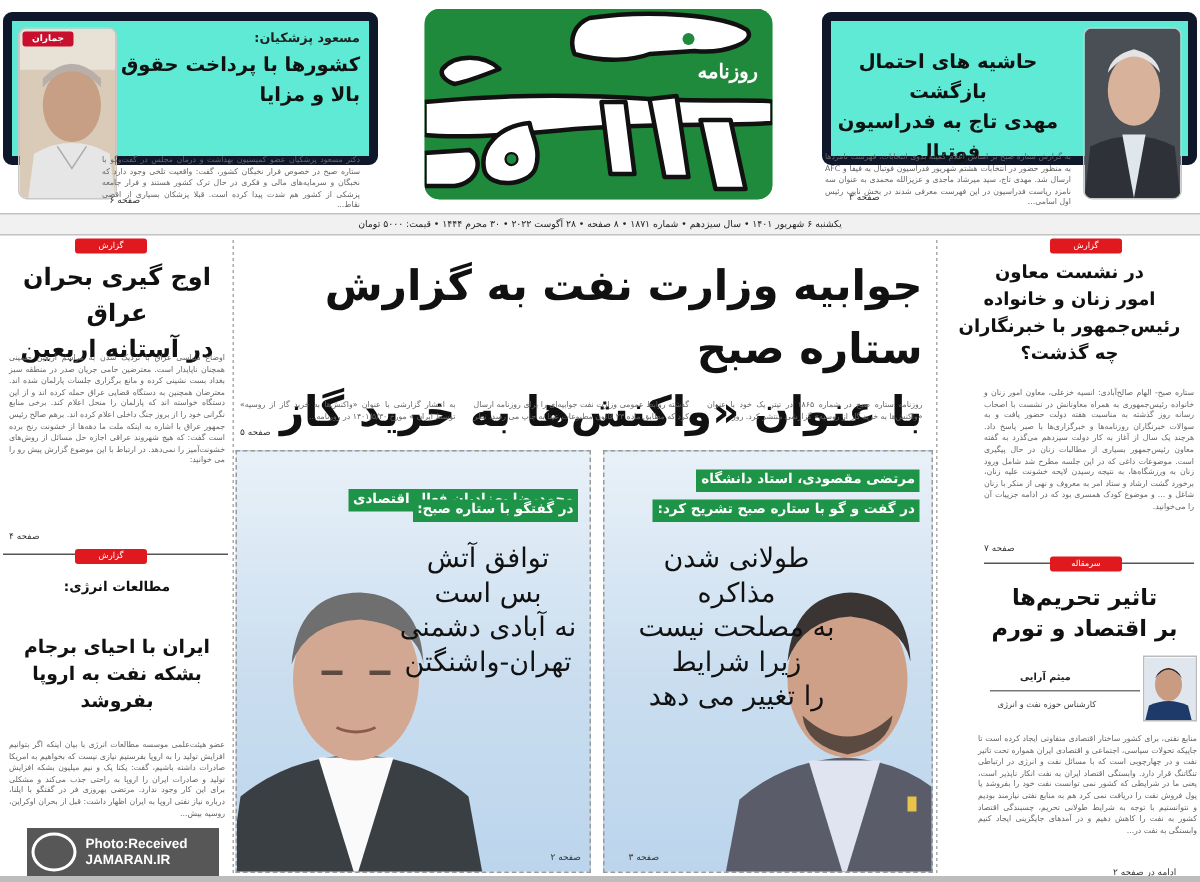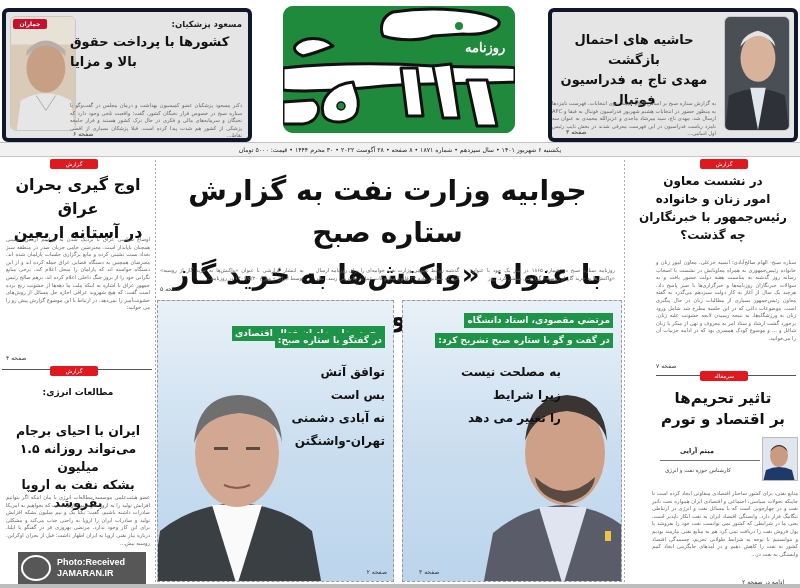--- a/index.html
+++ b/index.html
@@ -2,21 +2,21 @@
 <html><head>
 <meta charset="utf-8">
 <style>
   * { box-sizing: border-box; margin: 0; padding: 0; }
   html, body { width: 800px; height: 588px; overflow: hidden; background: #ffffff; }
   body { font-family: "DejaVu Sans", sans-serif; color: #111; position: relative; direction: rtl; }
 
   .abs { position: absolute; }
 
   
-  .top-box { position: absolute; top: 8px; height: 134px; border: 4px solid #0f172a; border-radius: 6px; background: #e5e5e5; }
+  .top-box { position: absolute; top: 8px; height: 102px; border: 6px solid #0f172a; border-radius: 6px; background: #5eead4; }
   .top-left { left: 2px; width: 250px; }
   .top-right { left: 548px; width: 250px; }
 
   .photo { position: absolute; border-radius: 6px; overflow: hidden; border: 1px solid #c8c8c8; }
   .photo-bg { width: 100%; height: 100%; }
 
   .kicker-small { font-size: 8.5px; font-weight: bold; color: #222; }
   .hl-top { font-size: 13px; font-weight: bold; line-height: 20px; color: #111; }
   .body-tiny { font-size: 5.2px; line-height: 7.6px; color: #666; text-align: justify; }
   .page-ref { font-size: 6px; color: #333; }
@@ -25,30 +25,30 @@
   .masthead { position: absolute; left: 283px; top: 6px; width: 232px; height: 127px; background: #1f8a3c; border-radius: 10px; overflow: hidden; }
   .masthead .logo { position: absolute; left: 0; top: 0; width: 100%; height: 100%; }
 
   .dateline { position: absolute; left: 0; top: 142px; width: 800px; height: 15px; background: #f1f1f1; border-top: 1px solid #c4c4c4; border-bottom: 1px solid #c4c4c4; font-size: 6.2px; line-height: 13px; text-align: center; color: #222; }
 
   
   .tag { position: absolute; height: 10px; background: #e0191f; color: #fff; font-size: 5.5px; line-height: 10px; text-align: center; border-radius: 2px; }
   .rule { position: absolute; height: 1px; background: #555; }
 
   
-  .main-hl { position: absolute; left: 160px; top: 170px; width: 455px; text-align: center; font-weight: bold; font-size: 28px; line-height: 42px; color: #111; letter-spacing: -0.5px; }
+  .main-hl { position: absolute; left: 160px; top: 170px; width: 455px; font-weight: bold; font-size: 28px; line-height: 42px; color: #111; letter-spacing: -0.5px; }
   .main-cols { position: absolute; top: 267px; display: flex; gap: 12px; left: 160px; width: 455px; }
   .main-col { flex: 1; }
 
   
   .panel { position: absolute; top: 300px; height: 282px; background: linear-gradient(180deg,#e9f1f8 0%, #c9ddef 55%, #bcd5ec 100%); border: 1px dashed #9a9a9a; overflow: hidden; }
   .panel-left { left: 157px; width: 237px; }
   .panel-right { left: 402px; width: 220px; }
   .panel-kicker { position: absolute; right: 8px; background: #1e9448; color: #fff; font-size: 9px; font-weight: bold; line-height: 13px; padding: 1px 3px; }
-  .panel-hl { position: absolute; font-size: 12px; font-weight: bold; line-height: 23px; color: #111; text-align: right; }
+  .panel-hl { position: absolute; font-size: 18px; font-weight: normal; line-height: 23px; color: #111; text-align: center; }
   .person { position: absolute; }
 
   
   .side-hl { position: absolute; text-align: center; font-weight: bold; color: #111; }
   .col-divider { position: absolute; background: repeating-linear-gradient(180deg, #aaa 0 2px, transparent 2px 4px); width: 1px; }
 
   .watermark { position: absolute; left: 2px; top: 552px; width: 128px; height: 32px; background: rgba(40,40,40,0.78); display: flex; align-items: center; direction: ltr; margin-left: 16px; }
   .wm-logo { width: 30px; height: 26px; margin-left: 3px; border: 2px solid #fff; border-radius: 50%; }
   .wm-text { color: #fff; font-family: "Liberation Sans", sans-serif; font-size: 9px; font-weight: bold; line-height: 11px; margin-left: 6px; }
 
@@ -65,21 +65,21 @@
       <ellipse cx="36" cy="52" rx="20" ry="25" fill="#c79f84"></ellipse>
       <path d="M16 40 Q36 18 56 40 L56 34 Q36 14 16 34 Z" fill="#b8b0a8"></path>
       <path d="M6 115 L10 85 Q36 70 62 85 L66 115 Z" fill="#e6e6e6"></path>
       <path d="M26 80 L36 95 L46 80" fill="none" stroke="#aaa" stroke-width="1"></path>
     </svg>
     <div class="abs" style="left:2px; top:2px; width:34px; height:10px; background:#c8102e; border-radius:2px;">
       <span style="display:block; color:#fff; font-size:6px; line-height:10px; text-align:center; font-weight:bold;">جماران</span>
     </div>
   </div>
   <div class="abs kicker-small" style="right:6px; top:7px;">مسعود پزشکیان:</div>
-  <div class="abs hl-top" style="right:6px; top:20px; width:172px; text-align:left;">
+  <div class="abs hl-top" style="right:6px; top:20px; width:172px; text-align:right;">
     <div>کشورها با پرداخت حقوق بالا و مزایا</div>
   </div>
   <div class="abs body-tiny" style="right:6px; top:90px; width:172px;">دکتر مسعود پزشکیان عضو کمیسیون بهداشت و درمان مجلس در گفت‌وگو با ستاره صبح در خصوص فرار نخبگان کشور، گفت: واقعیت تلخی وجود دارد که نخبگان و سرمایه‌های مالی و فکری در حال ترک کشور هستند و فرار جامعه پزشکی از کشور هم شدت پیدا کرده است. قبلا پزشکان بسیاری از اقصی نقاط...</div>
 
 </div>
 <div class="abs page-ref" style="left:73px; top:130px;">صفحه ۶</div>
 
 <div class="masthead">
   <svg class="logo" viewBox="0 0 232 127">
     <rect width="232" height="127" fill="#1f8a3c"></rect>
@@ -128,21 +128,20 @@
 <div class="abs body-tiny" style="left:6px; top:236px; width:144px;">اوضاع سیاسی عراق با نزدیک شدن به مراسم اربعین حسینی همچنان ناپایدار است. معترضین حامی جریان صدر در منطقه سبز بغداد بست نشینی کرده و مانع برگزاری جلسات پارلمان شده اند. معترضان همچنین به دستگاه قضایی عراق حمله کرده اند و از این دستگاه خواسته اند که پارلمان را منحل اعلام کند. برخی منابع نگرانی خود را از بروز جنگ داخلی اعلام کرده اند. برهم صالح رئیس جمهور عراق با اشاره به اینکه ملت ما دهه‌ها از خشونت رنج برده است گفت: که هیچ شهروند عراقی اجازه حل مسائل از روش‌های خشونت‌آمیز را نمی‌دهد. در ارتباط با این موضوع گزارش پیش رو را می خوانید:</div>
 <div class="abs page-ref" style="left:6px; top:354px;">صفحه ۴</div>
 <div class="rule" style="left:2px; top:369px; width:150px;"></div>
 <div class="tag" style="left:50px; top:366px; width:48px;">گزارش</div>
 
 <div class="side-hl" style="left:2px; top:386px; width:152px; font-size:9px; line-height:13px;">
   <div>مطالعات انرژی:</div>
 </div>
 <div class="side-hl" style="left:2px; top:422px; width:152px; font-size:12.5px; line-height:18px;">
   <div>ایران با احیای برجام</div>
-  <div>می‌تواند روزانه ۱.۵ میلیون</div>
   <div>بشکه نفت به اروپا بفروشد</div>
 </div>
 <div class="abs body-tiny" style="left:6px; top:494px; width:144px;">عضو هیئت‌علمی موسسه مطالعات انرژی با بیان اینکه اگر بتوانیم افزایش تولید را به اروپا بفرستیم نیازی نیست که بخواهیم به امریکا صادرات داشته باشیم، گفت: یکتا یک و نیم میلیون بشکه افزایش تولید و صادرات ایران را اروپا به راحتی جذب می‌کند و مشکلی برای این کار وجود ندارد. مرتضی بهروزی فر در گفتگو با ایلنا، درباره نیاز نفتی اروپا به ایران اظهار داشت: قبل از بحران اوکراین، روسیه بیش...</div>
 
 <div class="col-divider" style="left:155px; top:160px; height:424px;"></div>
 
 <div class="main-hl">
   <div>جوابیه وزارت نفت به گزارش ستاره صبح</div>
   <div>با عنوان «واکنش‌ها به خرید گاز از روسیه»</div>
 </div>
@@ -179,20 +178,21 @@
     <path d="M0 205 L10 152 Q40 126 80 124 Q120 126 146 150 L150 205 Z" fill="#5a5c6a"></path>
     <path d="M56 126 L80 205 L104 126 Z" fill="#dfe4f0"></path>
     <ellipse cx="82" cy="72" rx="40" ry="52" fill="#cfa088"></ellipse>
     <path d="M42 60 Q46 16 84 14 Q122 16 124 60 Q118 34 84 30 Q52 32 42 60 Z" fill="#3a3432"></path>
     <path d="M52 96 Q82 124 112 96 Q110 116 82 122 Q54 116 52 96 Z" fill="#5b4a42"></path>
     <rect x="122" y="150" width="6" height="10" fill="#e8c44a"></rect>
   </svg>
   <div class="panel-kicker" style="top:12px;">مرتضی مقصودی، استاد دانشگاه</div>
   <div class="panel-kicker" style="top:32px;">در گفت و گو با ستاره صبح تشریح کرد:</div>
   <div class="panel-hl" style="right:60px; top:60px; width:140px;">
+    <div>طولانی شدن مذاکره</div>
     <div>به مصلحت نیست</div>
     <div>زیرا شرایط</div>
     <div>را تغییر می دهد</div>
   </div>
   <div class="abs page-ref" style="left:16px; top:267px;">صفحه ۳</div>
 </div>
 
 <div class="col-divider" style="left:624px; top:160px; height:424px;"></div>
 
 <div class="tag" style="left:700px; top:159px; width:48px;">گزارش</div>

